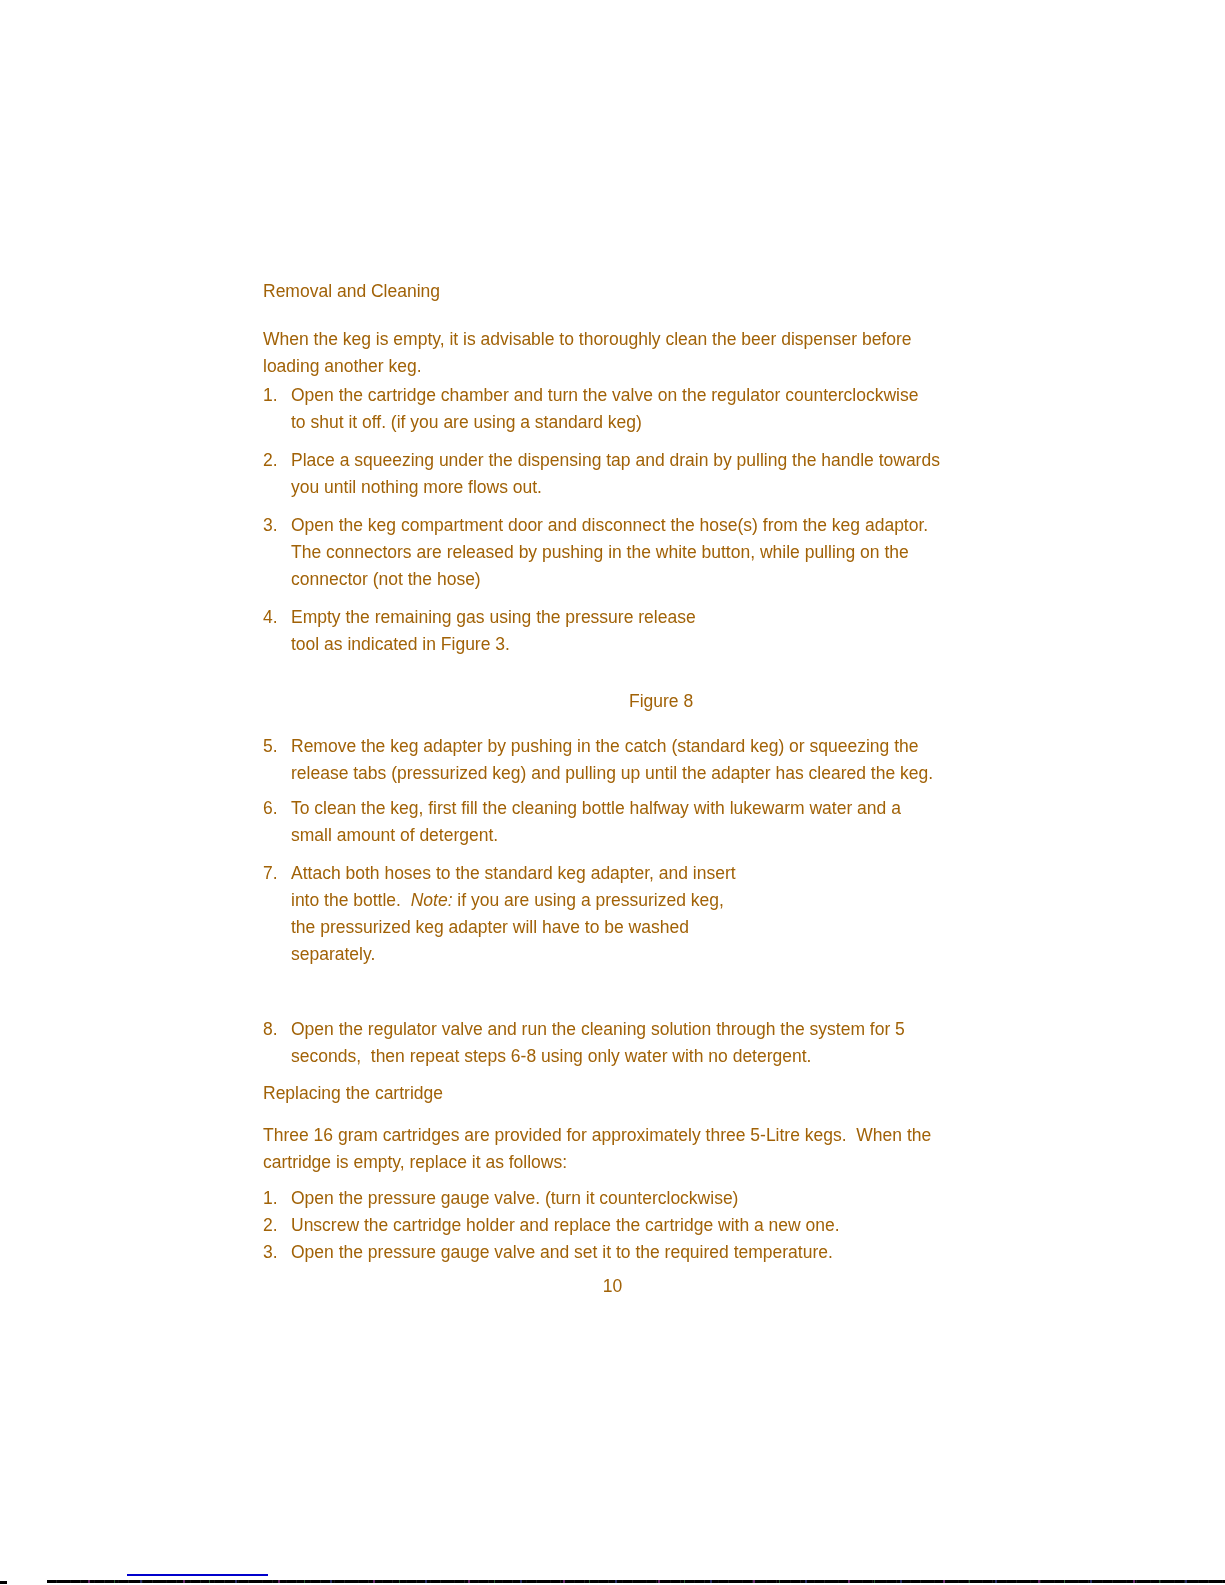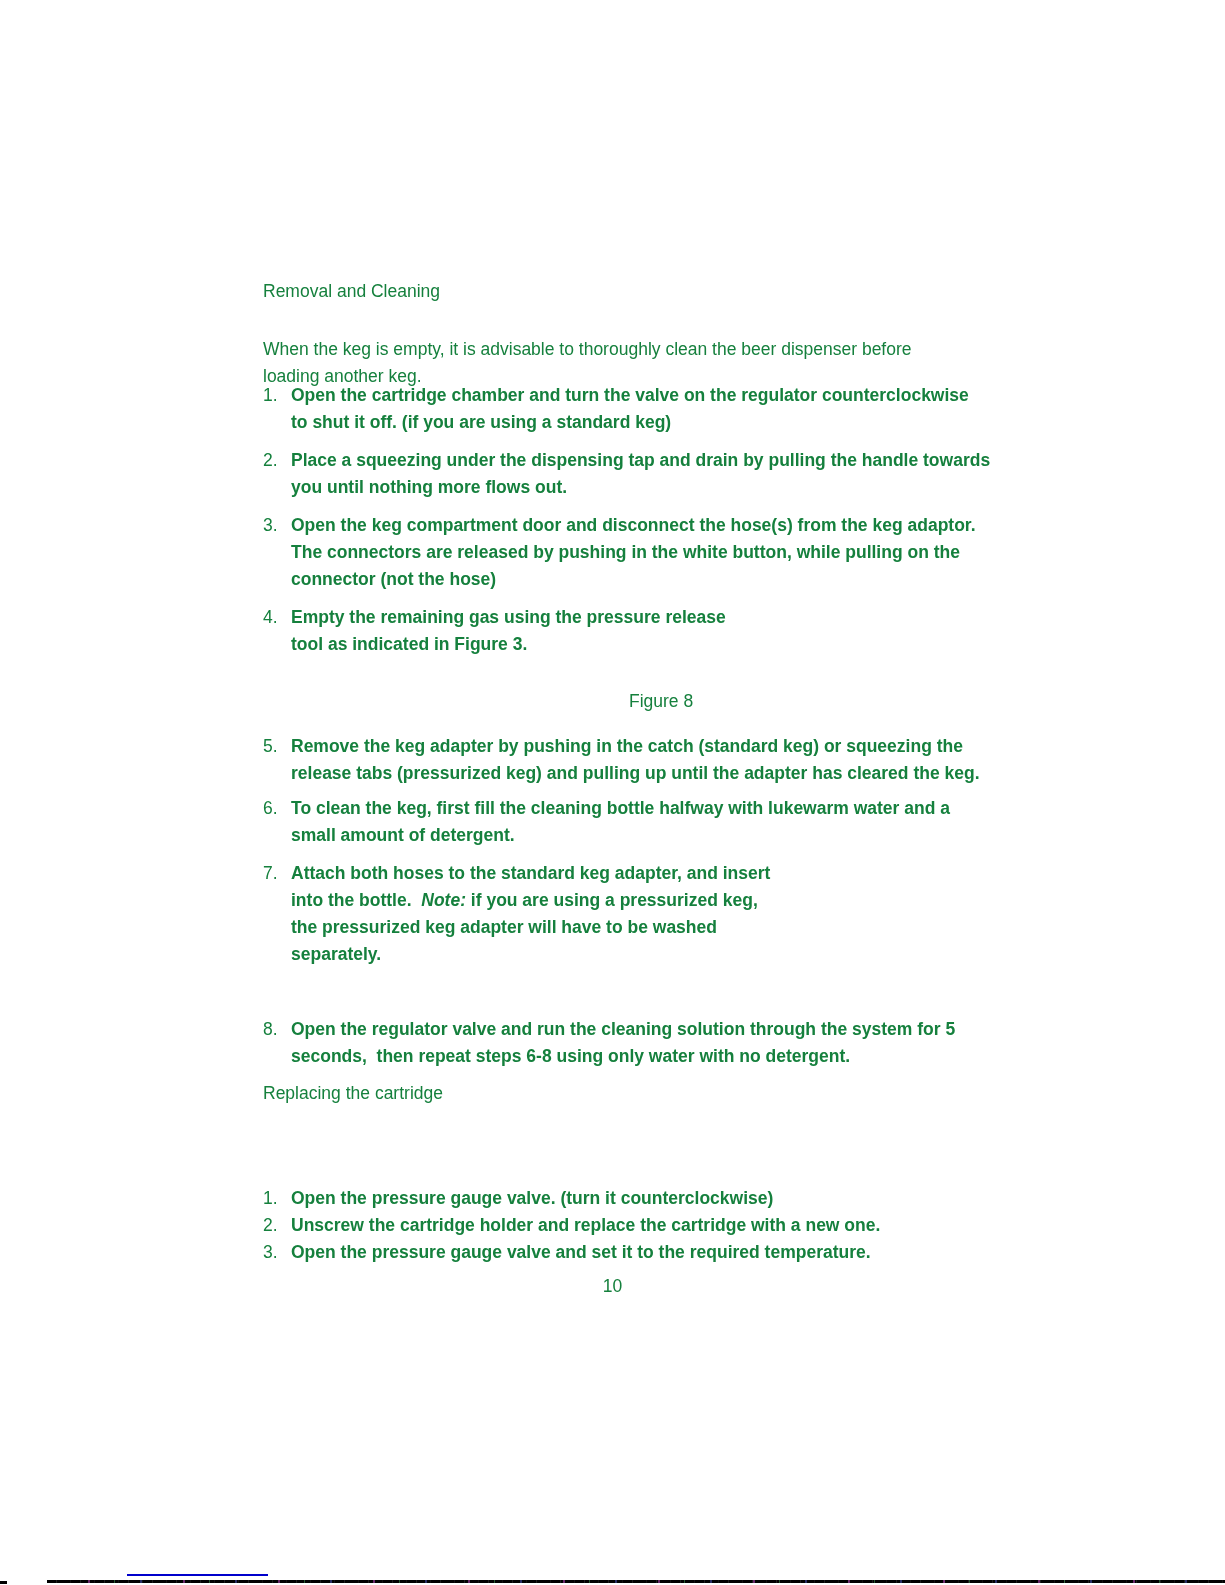--- a/index.html
+++ b/index.html
@@ -8,21 +8,21 @@
     background:#ffffff;
   }
   .page{
     position:relative;
     width:1225px;
     height:1585px;
     background:#ffffff;
     overflow:hidden;
     font-size:17.5px;
     line-height:27px;
-    color:#15803d;
+    color:#a16207;
   }
   .h{
     position:absolute;
     left:263px;
     white-space:pre-line;
   }
   .p{
     position:absolute;
     left:263px;
     width:720px;
@@ -30,21 +30,21 @@
   }
   .li{
     position:absolute;
     left:263px;
     width:730px;
     display:grid;
     grid-template-columns:28px auto;
     align-items:start;
   }
   .li .num{white-space:nowrap;}
-  .li .txt{white-space:pre-line;font-weight:bold;}
+  .li .txt{white-space:pre-line;}
   .li .txt em{font-style:italic;}
   .figcap{
     position:absolute;
     left:629px;
     white-space:nowrap;
   }
   .pagenum{
     position:absolute;
     left:0;
     width:1225px;
@@ -76,21 +76,21 @@
     background:#000000;
   }
 </style>
 </head>
 <body>
 
 <div class="page">
 
   <div class="h" style="top:278px">Removal and Cleaning</div>
 
-  <div class="p" style="top:336px">When the keg is empty, it is advisable to thoroughly clean the beer dispenser before
+  <div class="p" style="top:326px">When the keg is empty, it is advisable to thoroughly clean the beer dispenser before
 loading another keg.</div>
 
   <div class="li" style="top:382px">
     <span class="num">1.</span>
     <span class="txt">Open the cartridge chamber and turn the valve on the regulator counterclockwise
 to shut it off. (if you are using a standard keg)</span>
   </div>
 
   <div class="li" style="top:447px">
     <span class="num">2.</span>
@@ -134,20 +134,22 @@
   </div>
 
   <div class="li" style="top:1016px">
     <span class="num">8.</span>
     <span class="txt">Open the regulator valve and run the cleaning solution through the system for 5
 seconds,&nbsp; then repeat steps 6-8 using only water with no detergent.</span>
   </div>
 
   <div class="h" style="top:1080px">Replacing the cartridge</div>
 
+  <div class="p" style="top:1122px">Three 16 gram cartridges are provided for approximately three 5-Litre kegs.&nbsp; When the
+cartridge is empty, replace it as follows:</div>
 
   <div class="li" style="top:1185px">
     <span class="num">1.</span>
     <span class="txt">Open the pressure gauge valve. (turn it counterclockwise)</span>
   </div>
 
   <div class="li" style="top:1212px">
     <span class="num">2.</span>
     <span class="txt">Unscrew the cartridge holder and replace the cartridge with a new one.</span>
   </div>

